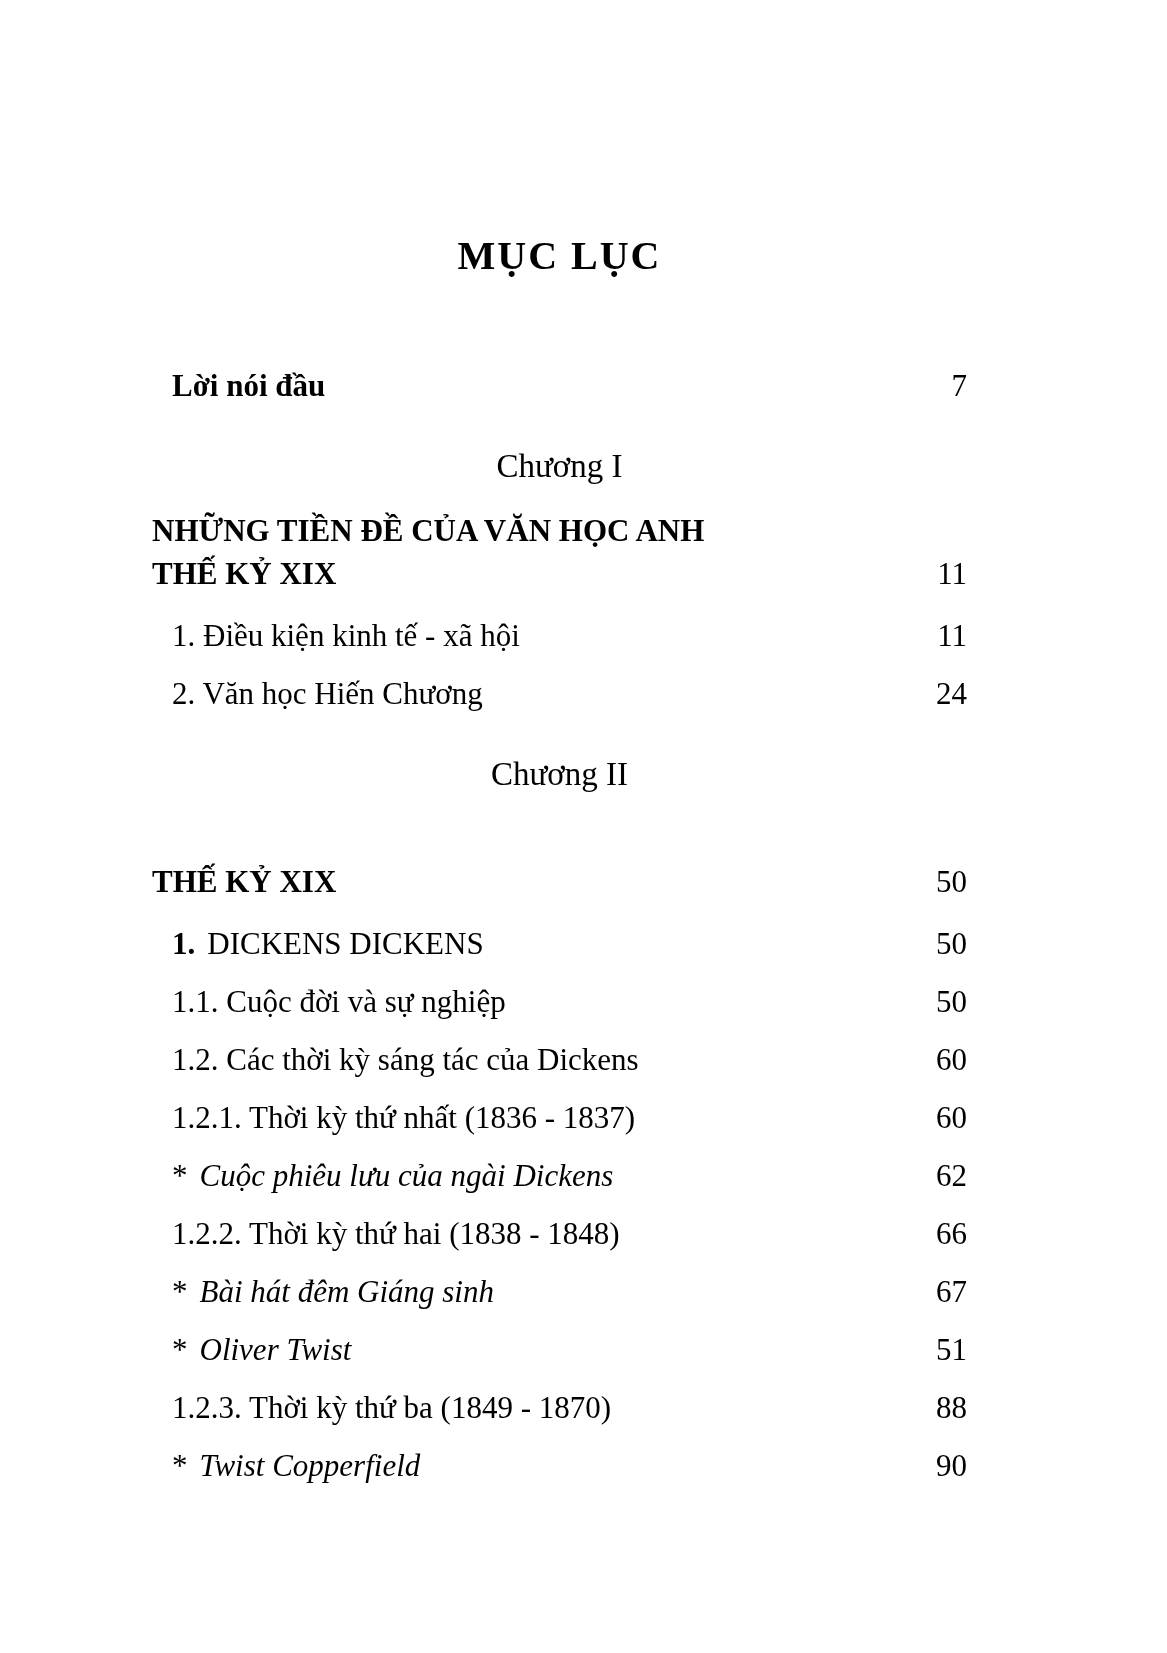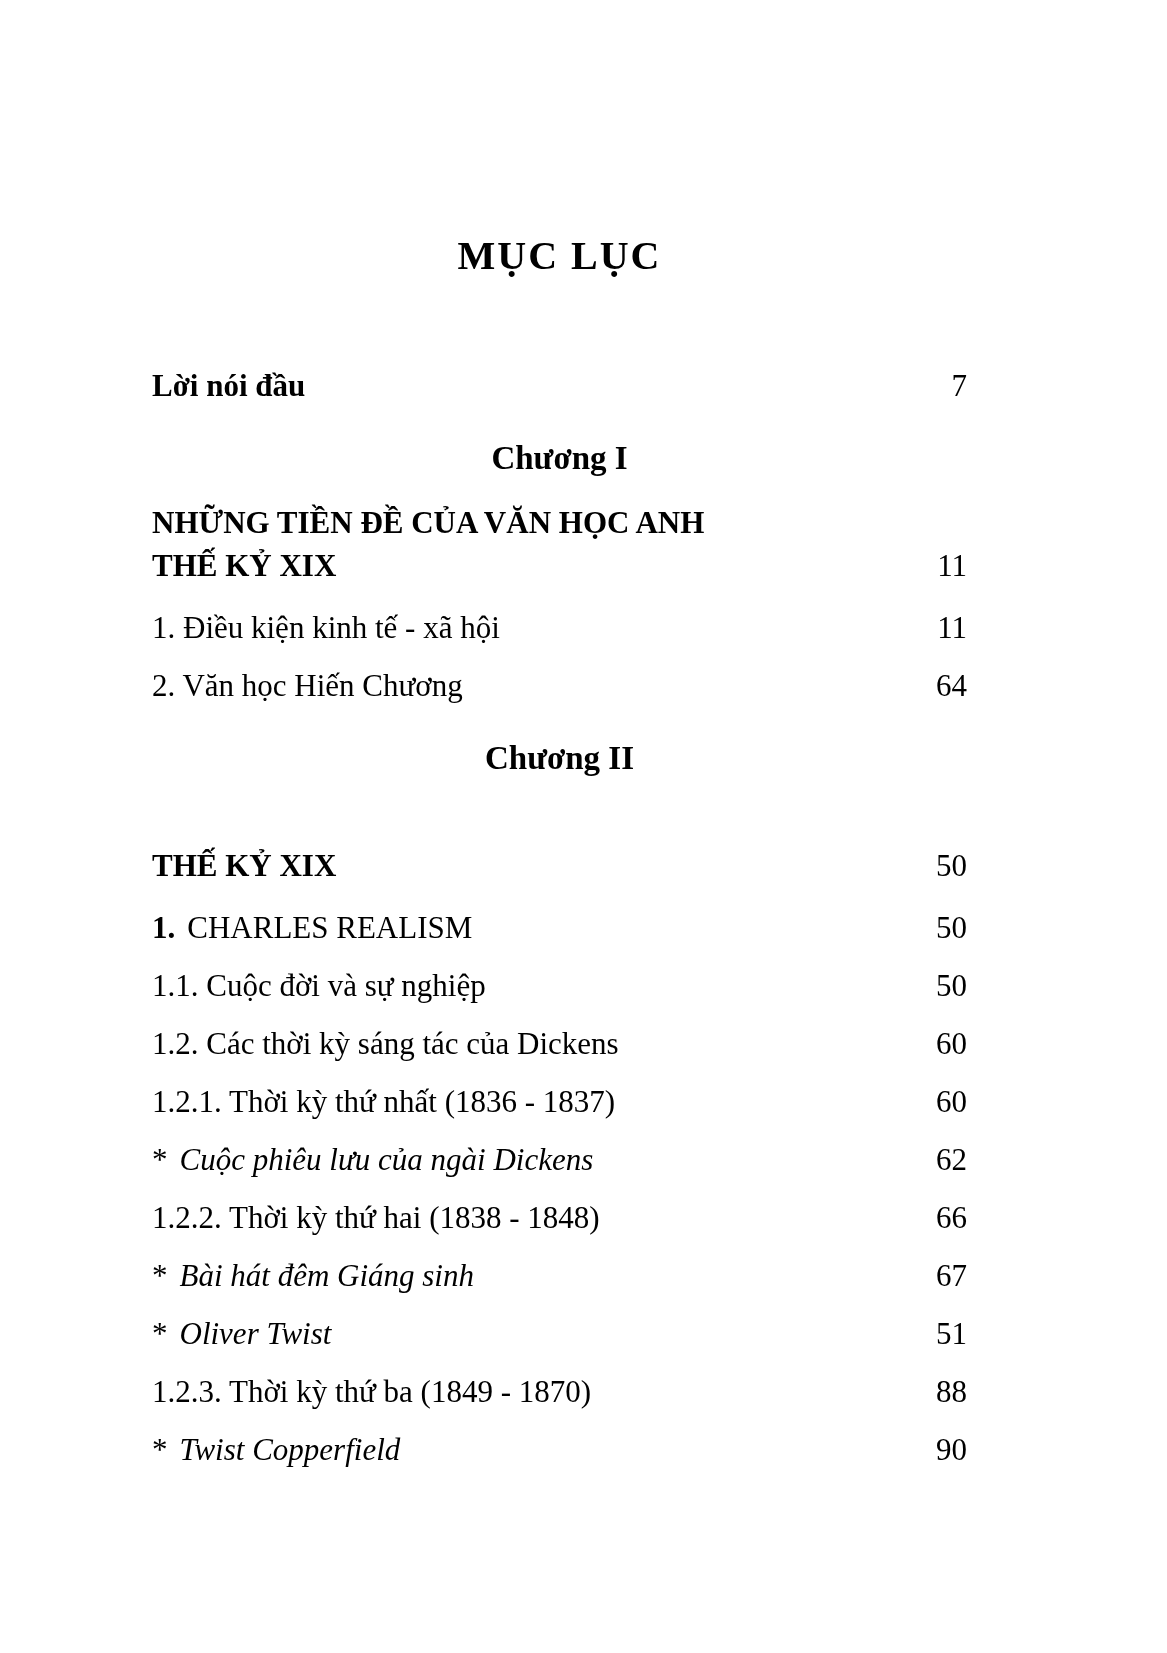--- a/index.html
+++ b/index.html
@@ -27,39 +27,40 @@
   }
   .row {
     position: relative;
     font-size: 31px;
     line-height: 38px;
     margin-bottom: 20px;
   }
   .row .label {
     display: inline-block;
     max-width: 760px;
+    margin-left: 20px;
   }
   .row .pnum {
     position: absolute;
     right: 0;
     bottom: 0;
     font-weight: normal;
     font-style: normal;
   }
   .row.boldrow .label,
   .row.boldrow .pnum {
     font-weight: bold;
   }
   .row.boldrow .pnum { font-weight: normal; }
   .chapter {
     text-align: center;
-    font-weight: bold;
+    font-weight: normal;
     font-size: 33px;
     line-height: 42px;
-    margin-top: 32px;
+    margin-top: 40px;
     margin-bottom: 22px;
   }
   .heading {
     text-align: left;
     font-weight: bold;
     font-size: 31px;
     line-height: 43px;
     margin-bottom: 22px;
   }
   .heading .pnum {
@@ -103,37 +104,37 @@
       <span class="pnum">11</span>
     </div>
 
     <div class="row">
       <span class="label">1.  Điều kiện kinh tế -  xã hội</span>
       <span class="pnum">11</span>
     </div>
 
     <div class="row">
       <span class="label">2.  Văn học Hiến Chương</span>
-      <span class="pnum">64</span>
+      <span class="pnum">24</span>
     </div>
 
     <div class="chapter">
       <span>Chương II</span>
     </div>
 
     <div class="row heading">
       <div>
         <br>
         <span>THẾ KỶ XIX</span>
       </div>
       <span class="pnum">50</span>
     </div>
 
     <div class="row">
-      <span class="label"><span class="num">1.</span><span>CHARLES REALISM</span></span>
+      <span class="label"><span class="num">1.</span><span>DICKENS DICKENS</span></span>
       <span class="pnum">50</span>
     </div>
 
     <div class="row">
       <span class="label">1.1. Cuộc đời và sự nghiệp</span>
       <span class="pnum">50</span>
     </div>
 
     <div class="row">
       <span class="label">1.2. Các thời kỳ sáng tác của Dickens</span>

